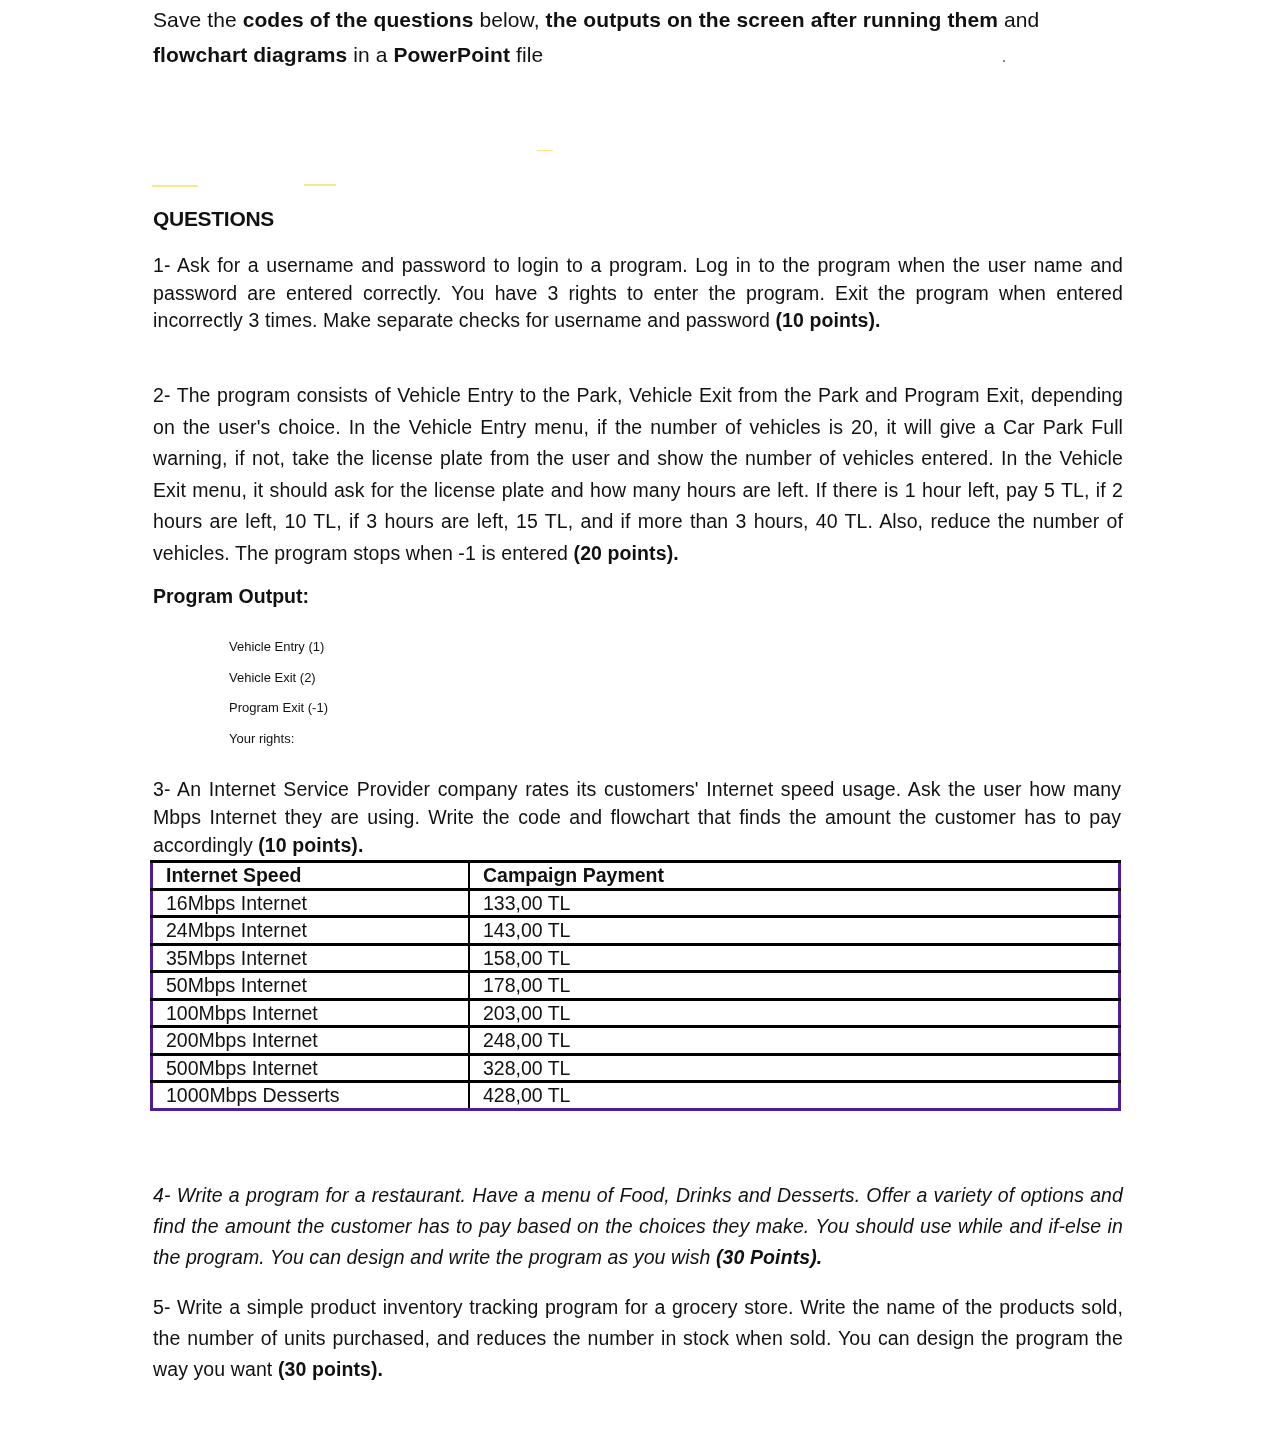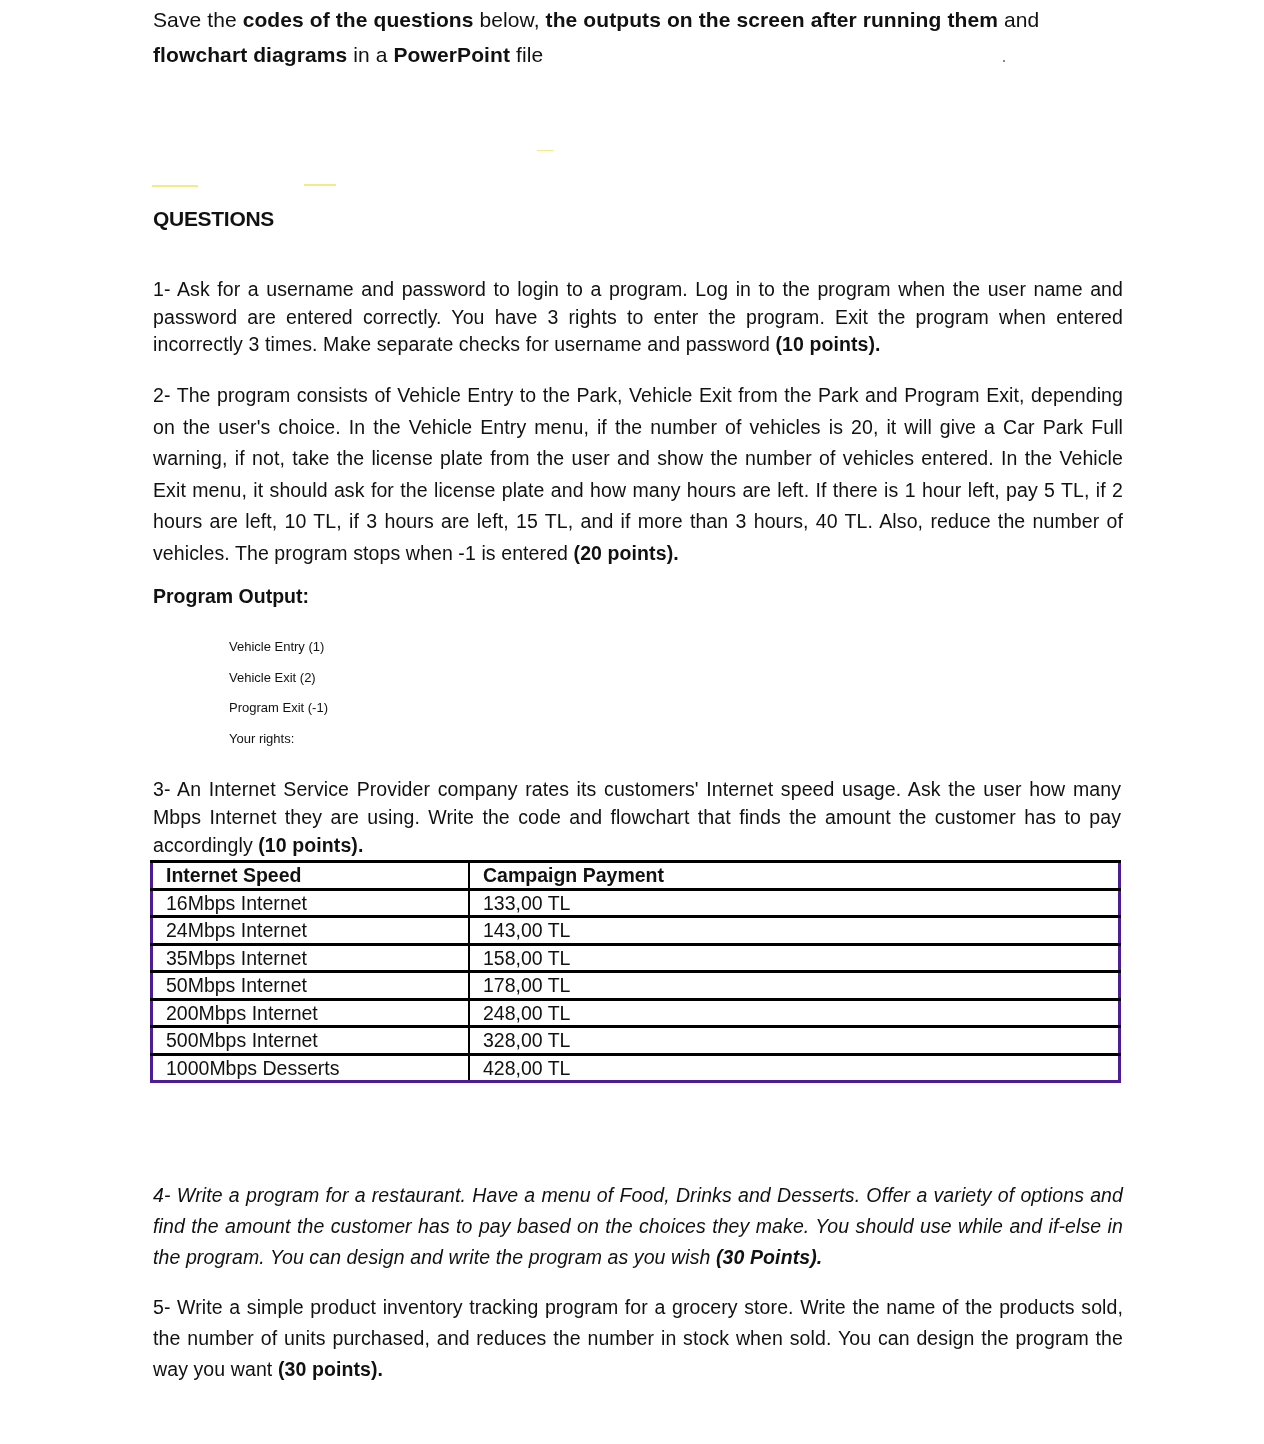--- a/index.html
+++ b/index.html
@@ -40,21 +40,21 @@
       background: #f3ea8a;
     }
     .heading {
       position: absolute;
       left: 153px;
       top: 207px;
       font-size: 21px;
       font-weight: bold;
       letter-spacing: -0.3px;
     }
-    .q1 { top: 276px; line-height: 27.5px; }
+    .q1 { top: 252px; line-height: 27.5px; }
     .q2 { top: 380px; line-height: 31.5px; }
     .out-label {
       position: absolute;
       left: 153px;
       top: 585px;
       font-size: 19.5px;
       font-weight: bold;
     }
     .out-lines {
       position: absolute;
@@ -145,20 +145,24 @@
     </tr>
     <tr>
       <td>35Mbps Internet</td>
       <td>158,00 TL</td>
     </tr>
     <tr>
       <td>50Mbps Internet</td>
       <td>178,00 TL</td>
     </tr>
     <tr>
+      <td>100Mbps Internet</td>
+      <td>203,00 TL</td>
+    </tr>
+    <tr>
       <td>200Mbps Internet</td>
       <td>248,00 TL</td>
     </tr>
     <tr>
       <td>500Mbps Internet</td>
       <td>328,00 TL</td>
     </tr>
     <tr>
       <td>1000Mbps Desserts</td>
       <td>428,00 TL</td>

